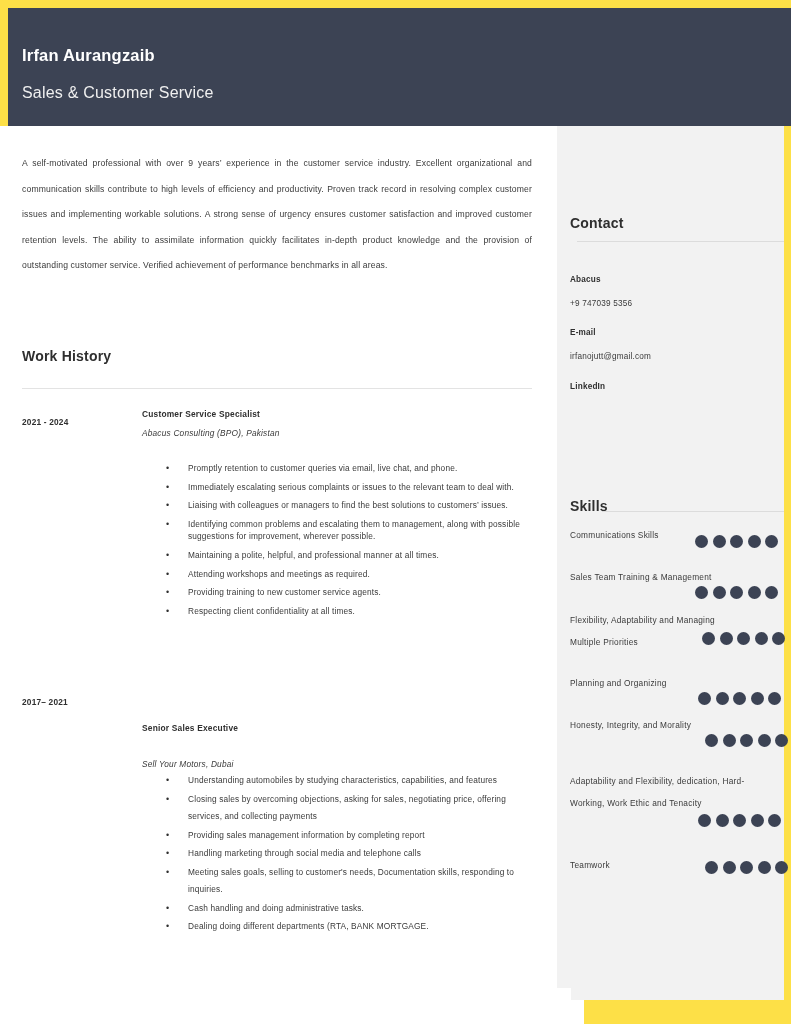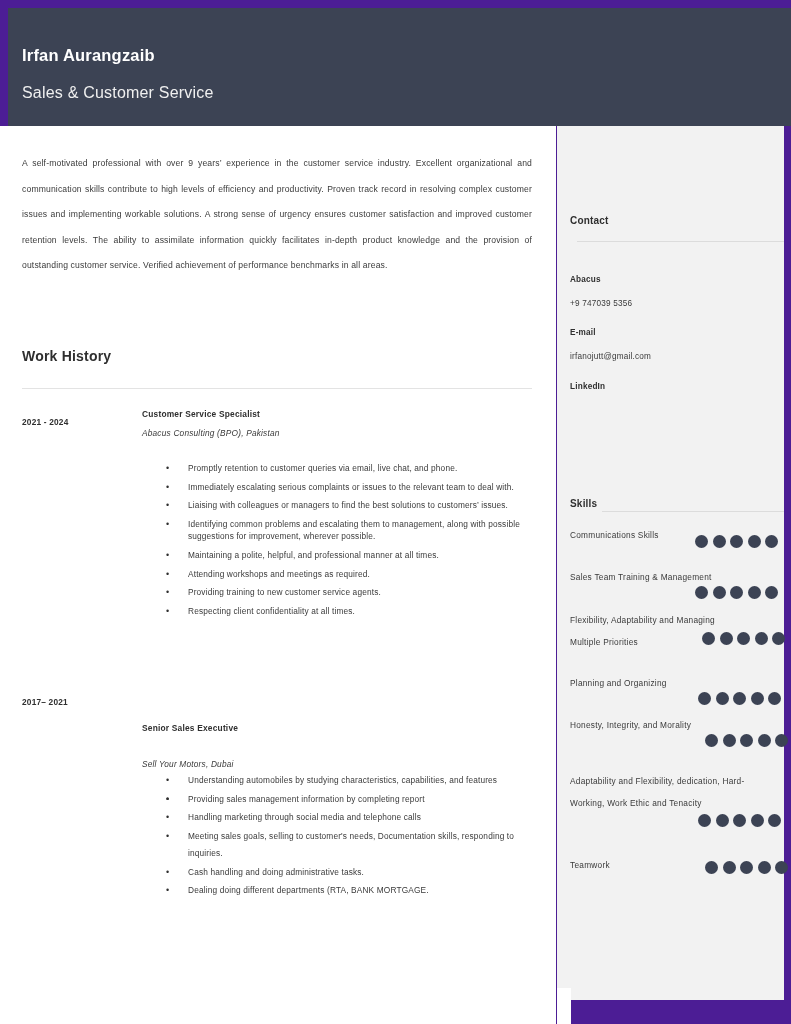--- a/index.html
+++ b/index.html
@@ -15,21 +15,21 @@
     font-family: "Liberation Sans", sans-serif;
     color: #3c3c3c;
   }
 
   
   #page {
     position: absolute;
     left: 0; top: 0;
     width: 791px;
     height: 1024px;
-    background: #4c1d95;
+    background: #fde047;
   }
 
   
   #header-band {
     position: absolute;
     left: 8px;
     top: 8px;
     width: 783px;
     height: 118px;
     background: #3c4354;
@@ -54,20 +54,21 @@
   }
 
   
   #main-col {
     position: absolute;
     left: 0;
     top: 126px;
     width: 556px;
     height: 898px;
     background: #ffffff;
+    padding-left: 28px;
   }
 
   #summary {
     position: absolute;
     left: 22px;
     top: 25px;
     width: 510px;
     font-size: 8.6px;
     line-height: 25.5px;
     text-align: justify;
@@ -174,21 +175,21 @@
     left: 557px;
     top: 988px;
     width: 14px;
     height: 36px;
     background: #ffffff;
   }
 
   .side-heading {
     position: absolute;
     left: 13px;
-    font-size: 10px;
+    font-size: 14px;
     font-weight: bold;
     color: #2f2f2f;
     letter-spacing: .2px;
   }
   .side-rule {
     position: absolute;
     height: 1px;
     background: #dcdcdc;
   }
   .side-sub {
@@ -268,21 +269,21 @@
         <li><span class="bullet-dot">•</span><span>Respecting client confidentiality at all times.</span></li>
       </ul>
     </div>
 
     <div class="job" id="job-2" style="top:0;">
       <div class="job-date" style="top:571px;">2017– 2021</div>
       <div class="job-title" style="top:597px;">Senior Sales Executive</div>
       <div class="job-company" style="top:617px;margin-top:16px;">Sell Your Motors, Dubai</div>
       <ul class="job-bullets" style="top:646px;">
         <li><span class="bullet-dot">•</span><span>Understanding automobiles by studying characteristics, capabilities, and features</span></li>
-        <li><span class="bullet-dot">•</span></li>
+        <li><span class="bullet-dot">•</span><span>Closing sales by overcoming objections, asking for sales, negotiating price, offering services, and collecting payments</span></li>
         <li><span class="bullet-dot">•</span><span>Providing sales management information by completing report</span></li>
         <li><span class="bullet-dot">•</span><span>Handling marketing through social media and telephone calls</span></li>
         <li><span class="bullet-dot">•</span><span>Meeting sales goals, selling to customer's needs, Documentation skills, responding to inquiries.</span></li>
         <li><span class="bullet-dot">•</span><span>Cash handling and doing administrative tasks.</span></li>
         <li><span class="bullet-dot">•</span><span>Dealing doing different departments (RTA, BANK MORTGAGE.</span></li>
       </ul>
     </div>
   </div>
 
   <div id="sidebar">

